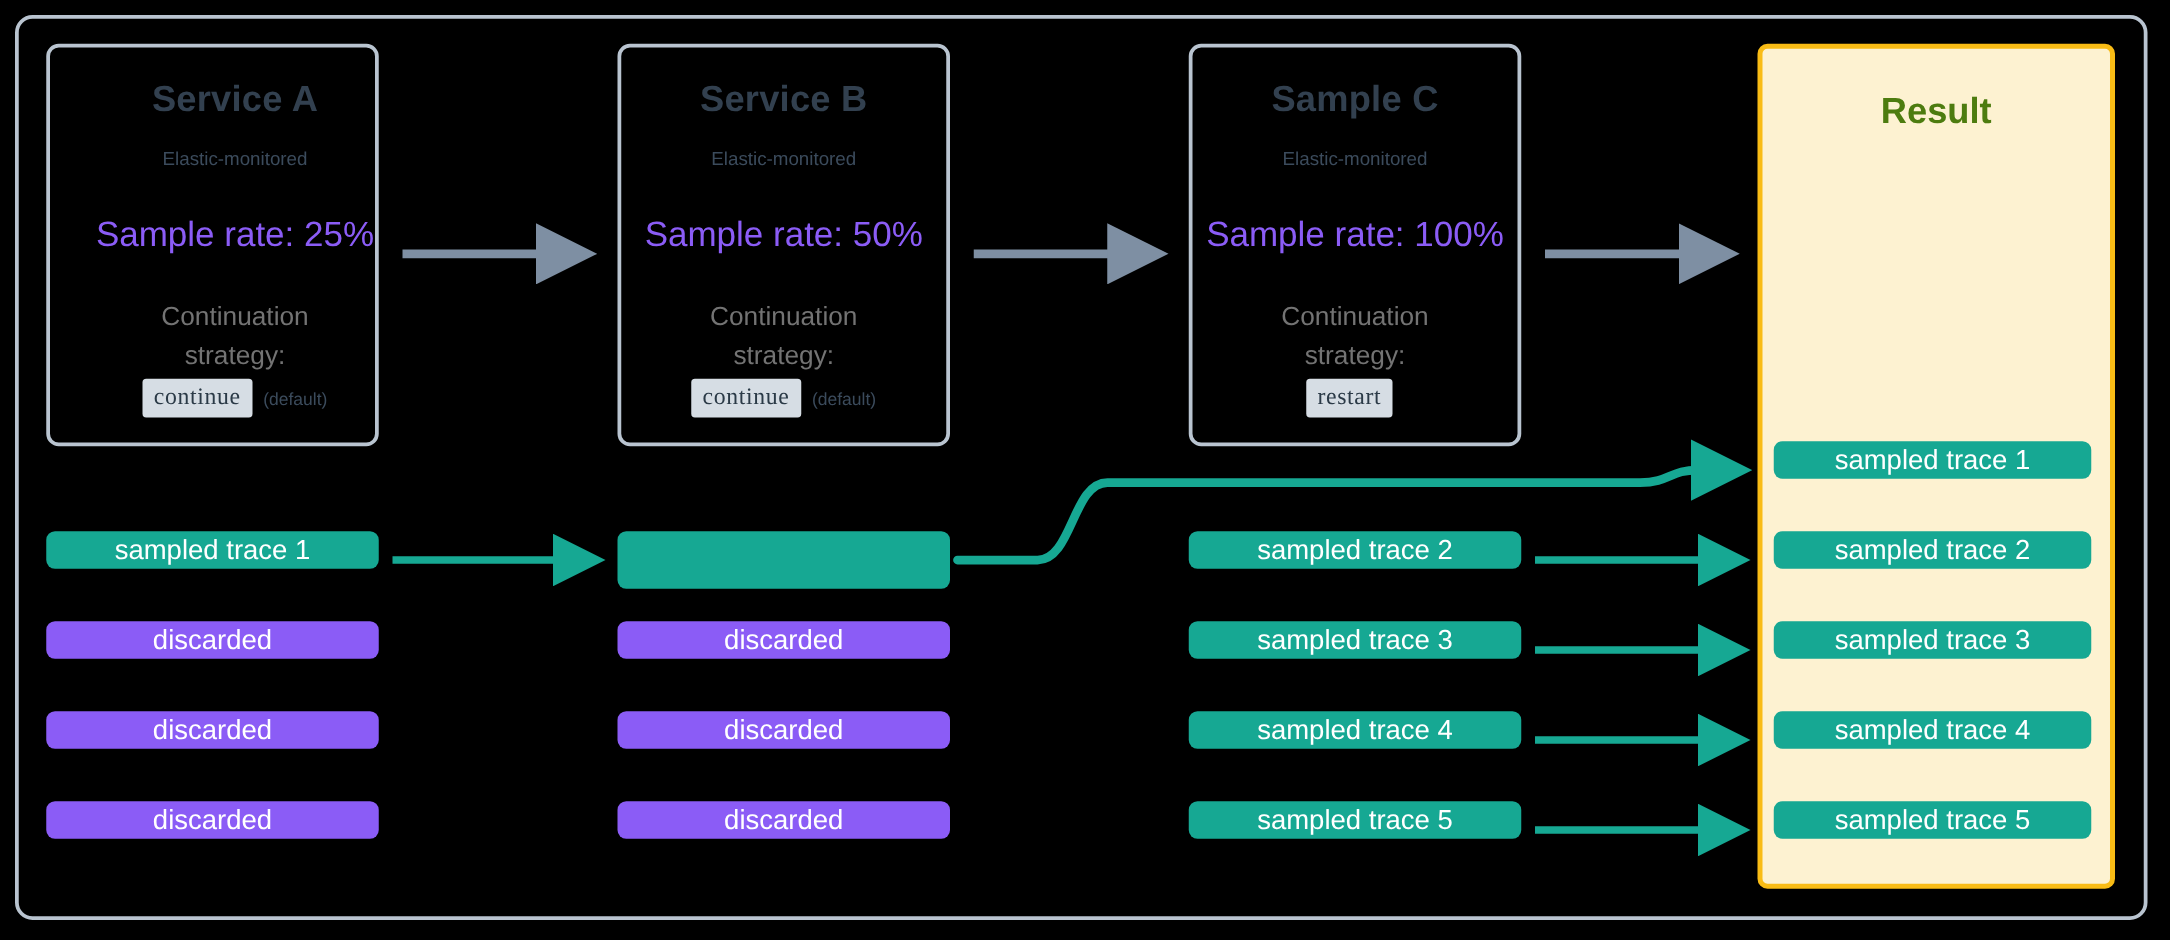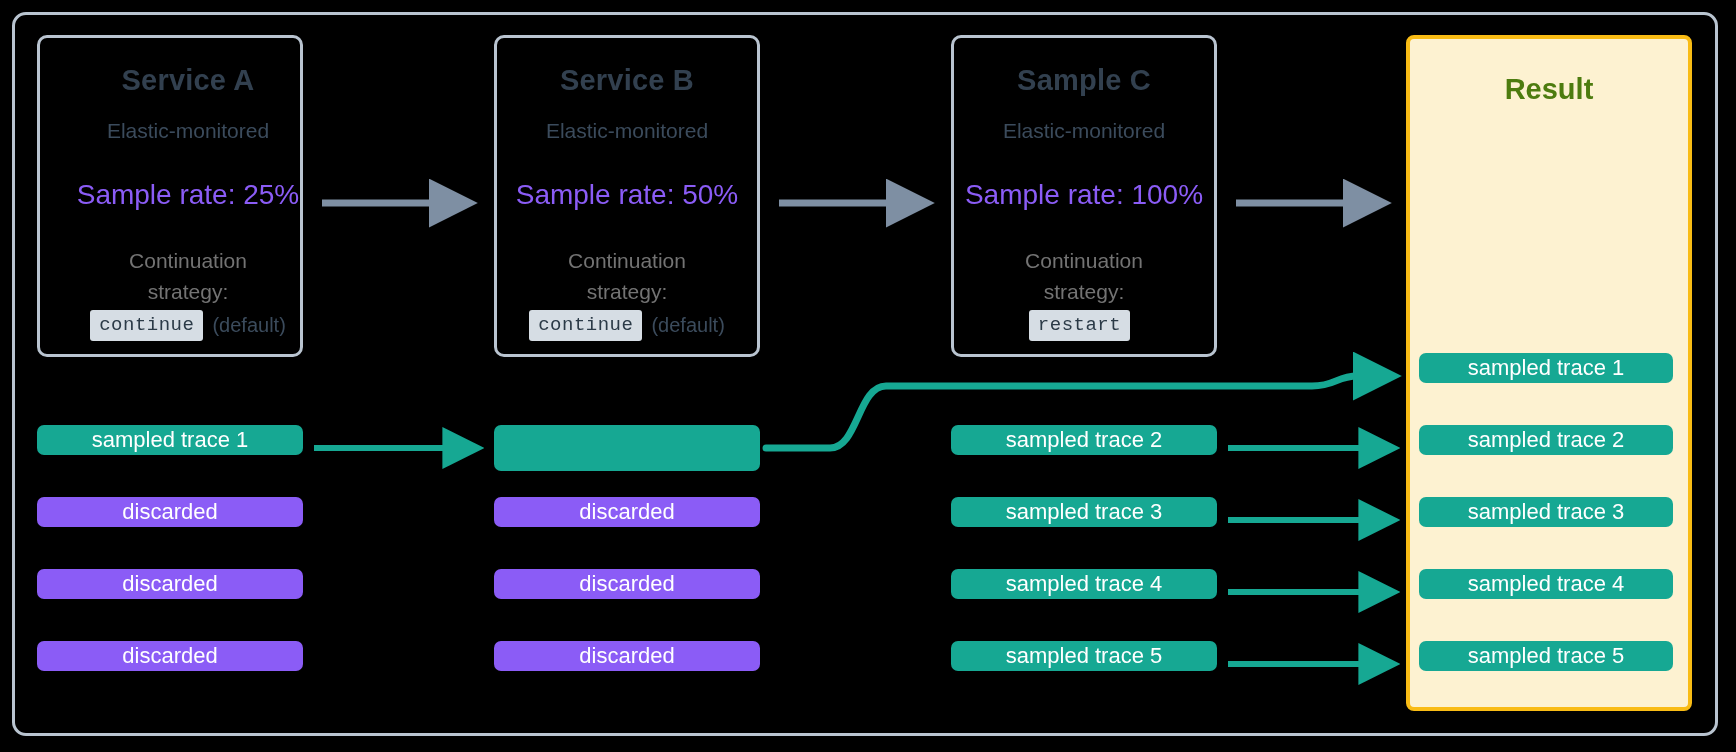--- a/index.html
+++ b/index.html
@@ -42,21 +42,21 @@
     color: #2d3e50;
   }
   .service-title {
     font-size: 29px;
     font-weight: bold;
     color: #32404f;
     margin-top: 26px;
     letter-spacing: 0.2px;
   }
   .service-sub {
-    font-size: 21px;
+    font-size: 15px;
     color: #3b4b5c;
     margin-top: 22px;
   }
   .service-rate {
     font-size: 28px;
     color: #8b5cf6;
     margin-top: 36px;
   }
   .service-strategy-label {
     font-size: 21px;
@@ -69,29 +69,29 @@
     display: flex;
     justify-content: center;
     align-items: center;
     gap: 9px;
     flex-wrap: nowrap;
   }
   .code-badge {
     display: inline-block;
     background: #d6dde4;
     color: #2b3a47;
-    font-family: Liberation Mono, monospace;
+    font-family: Liberation Serif, serif;
     font-size: 19px;
     padding: 4px 9px 5px 9px;
     border-radius: 3px;
     letter-spacing: 0.5px;
     white-space: nowrap;
   }
   .default-note {
-    font-size: 20px;
+    font-size: 14px;
     color: #3b4b5c;
     white-space: nowrap;
   }
   
   #result-panel {
     position: absolute;
     left: 1406px;
     top: 35px;
     width: 286px;
     height: 676px;

